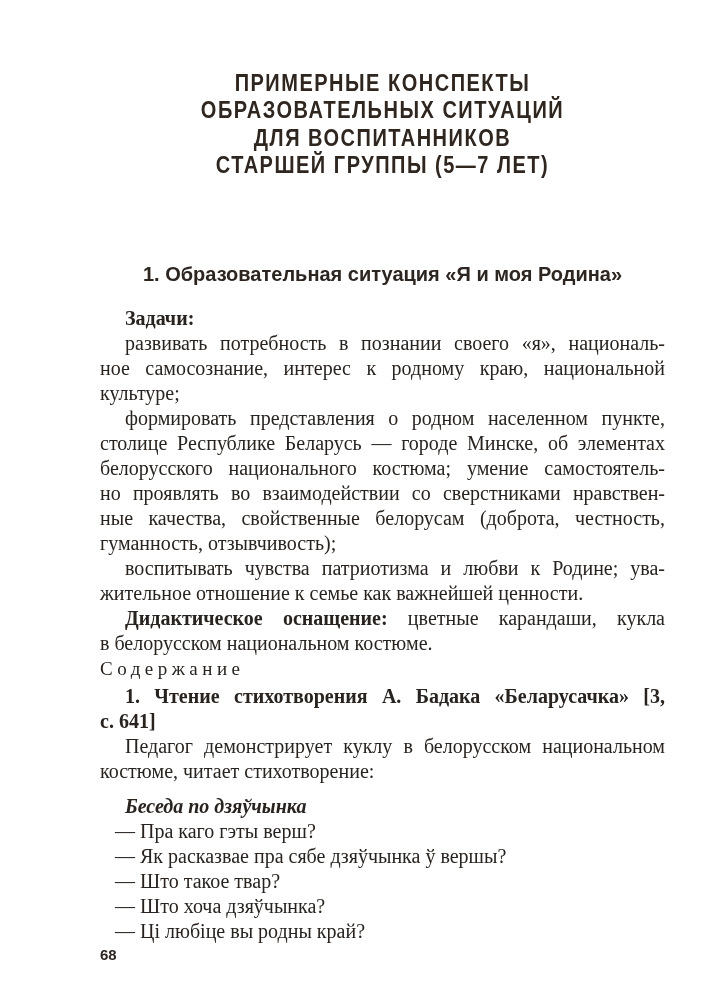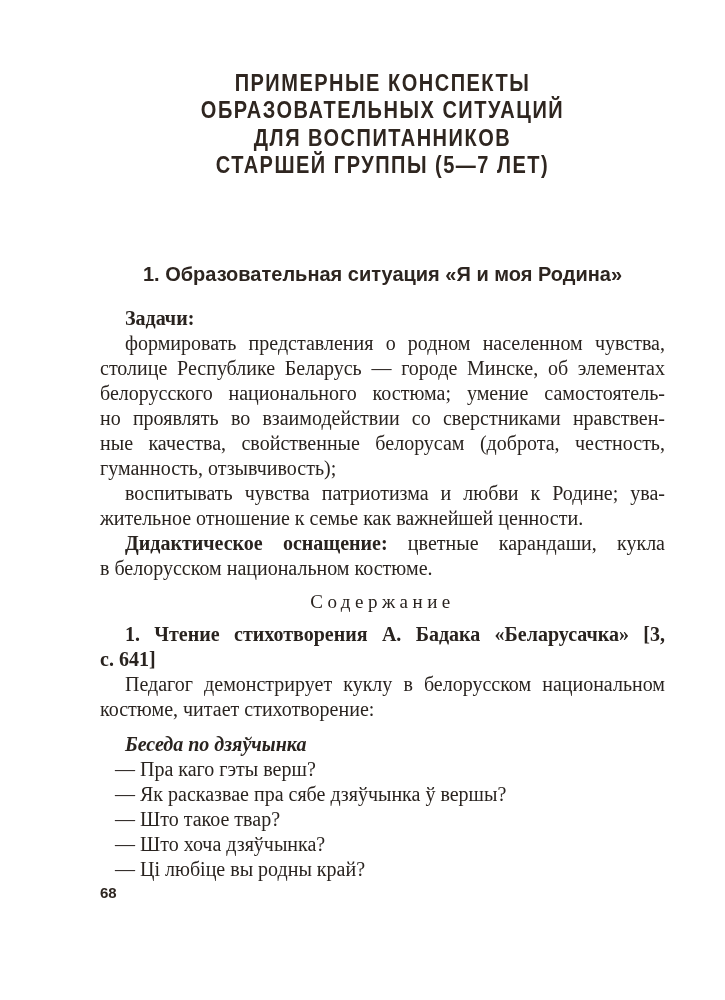--- a/index.html
+++ b/index.html
@@ -60,22 +60,21 @@
     text-align-last: justify;
   }
   .para .tline.last { text-align-last: left; }
   .para.indent .tline:first-child { text-indent: 25px; }
   .tasks-label {
     margin: 0;
     text-indent: 25px;
     font-weight: 700;
   }
   .content-heading {
-    margin: 8px;
-    text-align: center;
+    margin: 0;
     font-size: 19px;
     letter-spacing: 4.5px;
     line-height: 25px;
   }
   .reading-heading { margin-top: 3px; font-weight: 700; }
   .pedagog { margin: 0; }
   .beseda-heading {
     margin: 10px 0 0 0;
     text-indent: 25px;
     font-weight: 700;
@@ -110,23 +109,28 @@
       <div class="tline">ДЛЯ ВОСПИТАННИКОВ</div>
       <div class="tline last">СТАРШЕЙ ГРУППЫ (5—7 ЛЕТ)</div>
     </div>
 
   <div class="section-heading">1. Образовательная ситуация «Я и моя Родина»</div>
 
   <div class="body-text">
 
     <p class="tasks-label">Задачи:</p>
 
+    <div class="para indent">
+        <div class="tline">развивать потребность в познании своего «я», националь-</div>
+        <div class="tline">ное самосознание, интерес к родному краю, национальной</div>
+        <div class="tline last">культуре;</div>
+      </div>
 
     <div class="para indent">
-        <div class="tline">формировать представления о родном населенном чувства,</div>
+        <div class="tline">формировать представления о родном населенном пункте,</div>
         <div class="tline">столице Республике Беларусь — городе Минске, об элементах</div>
         <div class="tline">белорусского национального костюма; умение самостоятель-</div>
         <div class="tline">но проявлять во взаимодействии со сверстниками нравствен-</div>
         <div class="tline">ные качества, свойственные белорусам (доброта, честность,</div>
         <div class="tline last">гуманность, отзывчивость);</div>
       </div>
 
     <div class="para indent">
         <div class="tline">воспитывать чувства патриотизма и любви к Родине; ува-</div>
         <div class="tline last">жительное отношение к семье как важнейшей ценности.</div>

